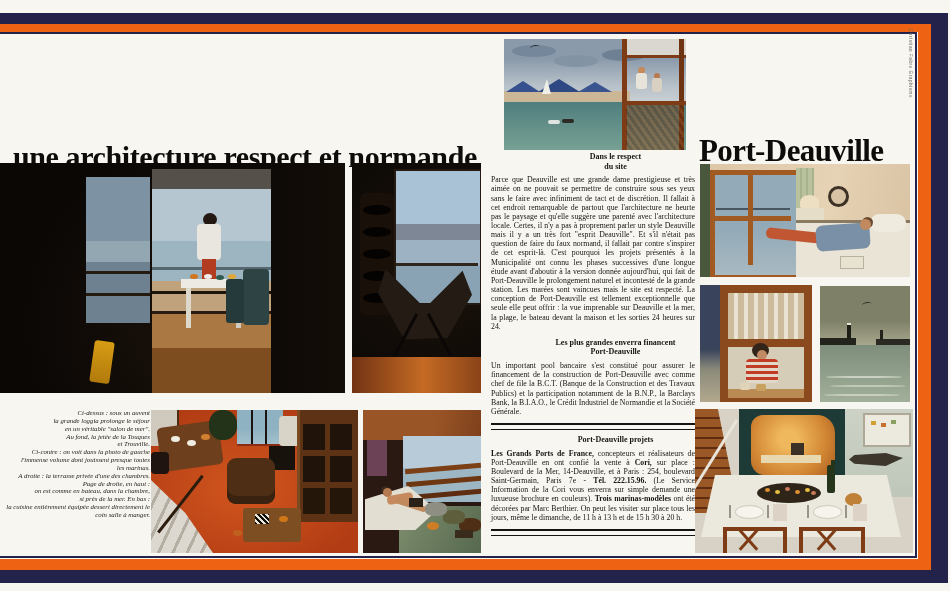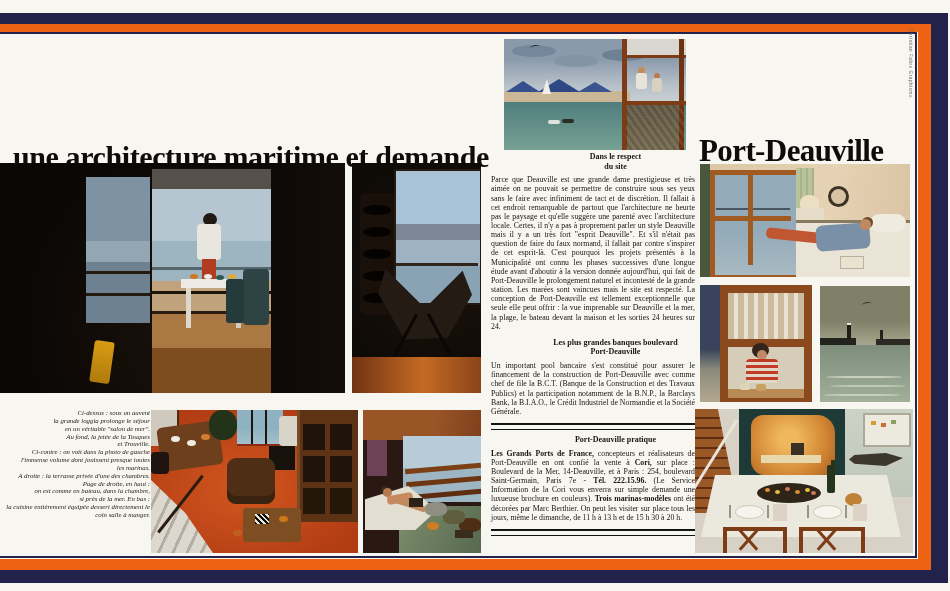--- a/index.html
+++ b/index.html
@@ -29,21 +29,21 @@
 <div class="band" style="left:0;top:13px;width:948px;height:11px;background:#23224a;"></div>
 <div class="band" style="left:0;top:24px;width:931px;height:8px;background:#ee6214;"></div>
 <div class="band" style="left:0;top:32px;width:917px;height:1.6px;background:#23224a;"></div>
 <div class="band" style="left:931px;top:13px;width:17px;height:570px;background:#23224a;"></div>
 <div class="band" style="left:918px;top:24px;width:13px;height:546px;background:#ee6214;"></div>
 <div class="band" style="left:915px;top:32px;width:1.8px;height:526px;background:#23224a;"></div>
 <div class="band" style="left:0;top:556px;width:917px;height:1.8px;background:#23224a;"></div>
 <div class="band" style="left:0;top:559px;width:931px;height:11px;background:#ee6214;"></div>
 <div class="band" style="left:0;top:570px;width:948px;height:13px;background:#23224a;"></div>
 
-<h1 id="hl-left" class="hl">une architecture maritime et demande</h1>
+<h1 id="hl-left" class="hl">une architecture respect et normande</h1>
 
 <div class="photo" style="left:0;top:163px;width:345px;height:230px;background:radial-gradient(circle at 60% 70%, #1c130b, #0a0705 72%);">
   <div class="s" style="left:86px;top:14px;width:64px;height:146px;background:linear-gradient(#7d93a4 0 44%,#93a7b2 44% 58%,#6e8191 58%);"></div>
   <div class="s" style="left:86px;top:108px;width:64px;height:3px;background:#241a10;box-shadow:0 22px 0 #241a10;"></div>
   <div class="s" style="left:92px;top:178px;width:20px;height:42px;border-radius:3px;transform:rotate(8deg);background:linear-gradient(#d89c14,#b07a0c);"></div>
   <div class="s" style="left:152px;top:6px;width:119px;height:224px;background:linear-gradient(#55514a 0 9%,#b5c6d0 9% 32%,#9db4c1 32% 50%,#c0a27c 50% 64%,#a97843 64% 80%,#7e4d1f 80%);"></div>
   <div class="s" style="left:152px;top:104px;width:119px;height:2.5px;background:#57676f;"></div>
   <div class="s" style="left:152px;top:128px;width:119px;height:3px;background:#1d140c;box-shadow:0 20px 0 #2a1c10;"></div>
   <div class="s" style="left:203px;top:50px;width:14px;height:13px;border-radius:50%;background:#241812;"></div>
   <div class="s" style="left:197px;top:61px;width:24px;height:36px;border-radius:4px;background:#e9e6df;"></div>
@@ -139,25 +139,25 @@
 </div>
 
 <div id="credit">Christian Fabre Graphisme</div>
 
 <h1 id="hl-right" class="hl">Port-Deauville</h1>
 
 <div id="col">
   <h3 class="ml">Dans le respect
 du site</h3>
   <p>Parce que Deauville est une grande dame prestigieuse et très aimée on ne pouvait se permettre de construire sous ses yeux sans le faire avec infiniment de tact et de discrétion. Il fallait à cet endroit remarquable de partout que l'architecture ne heurte pas le paysage et qu'elle suggère une parenté avec l'architecture locale. Certes, il n'y a pas à proprement parler un style Deauville mais il y a un très fort "esprit Deauville". Et s'il n'était pas question de faire du faux normand, il fallait par contre s'inspirer de cet esprit-là. C'est pourquoi les projets présentés à la Municipalité ont connu les phases successives d'une longue étude avant d'aboutir à la version donnée aujourd'hui, qui fait de Port-Deauville le prolongement naturel et incontesté de la grande station. Les marées sont vaincues mais le site est respecté. La conception de Port-Deauville est tellement exceptionnelle que seule elle peut offrir : la vue imprenable sur Deauville et la mer, la plage, le bateau devant la maison et les sorties 24 heures sur 24.</p>
-  <h3 class="ml gap">Les plus grandes banques boulevard
+  <h3 class="ml gap">Les plus grandes enverra financent
 Port-Deauville</h3>
   <p>Un important pool bancaire s'est constitué pour assurer le financement de la construction de Port-Deauville avec comme chef de file la B.C.T. (Banque de la Construction et des Travaux Publics) et la participation notamment de la B.N.P., la Barclays Bank, la B.I.A.O., le Crédit Industriel de Normandie et la Société Générale.</p>
   <div class="rule2"></div>
-  <h3>Port-Deauville pratique</h3>
+  <h3>Port-Deauville projets</h3>
   <p><span class="bd">Les Grands Ports de France,</span><span class="it"> concepteurs et réalisateurs de Port-Deauville en ont confié la vente à </span><span class="bd">Cori,</span><span class="it"> sur place : Boulevard de la Mer, 14-Deauville, et à Paris : 254, boulevard Saint-Germain, Paris 7e - </span><span class="bd">Tél. 222.15.96.</span><span class="it"> (Le Service Information de la Cori vous enverra sur simple demande une luxueuse brochure en couleurs). </span><span class="bd">Trois marinas-modèles</span><span class="it"> ont été décorées par Marc Berthier. On peut les visiter sur place tous les jours, même le dimanche, de 11 h à 13 h et de 15 h 30 à 20 h.</span></p>
   <div class="rule2"></div>
 </div>
 
 <div class="photo" style="left:700px;top:164px;width:210px;height:113px;background:linear-gradient(100deg,#dcc6a6,#e6d2b4 60%,#d8c2a2);">
   <div class="s" style="left:0;top:0;width:10px;height:113px;background:#49583c;"></div>
   <div class="s" style="left:10px;top:6px;width:86px;height:100px;border:5px solid #a05a22;background:linear-gradient(#93aab8 0 55%,#a8bac2);"></div>
   <div class="s" style="left:16px;top:44px;width:74px;height:2px;background:#475660;"></div>
   <div class="s" style="left:15px;top:52px;width:76px;height:5px;background:#a05a22;"></div>
   <div class="s" style="left:48px;top:11px;width:5px;height:90px;background:#a05a22;"></div>

